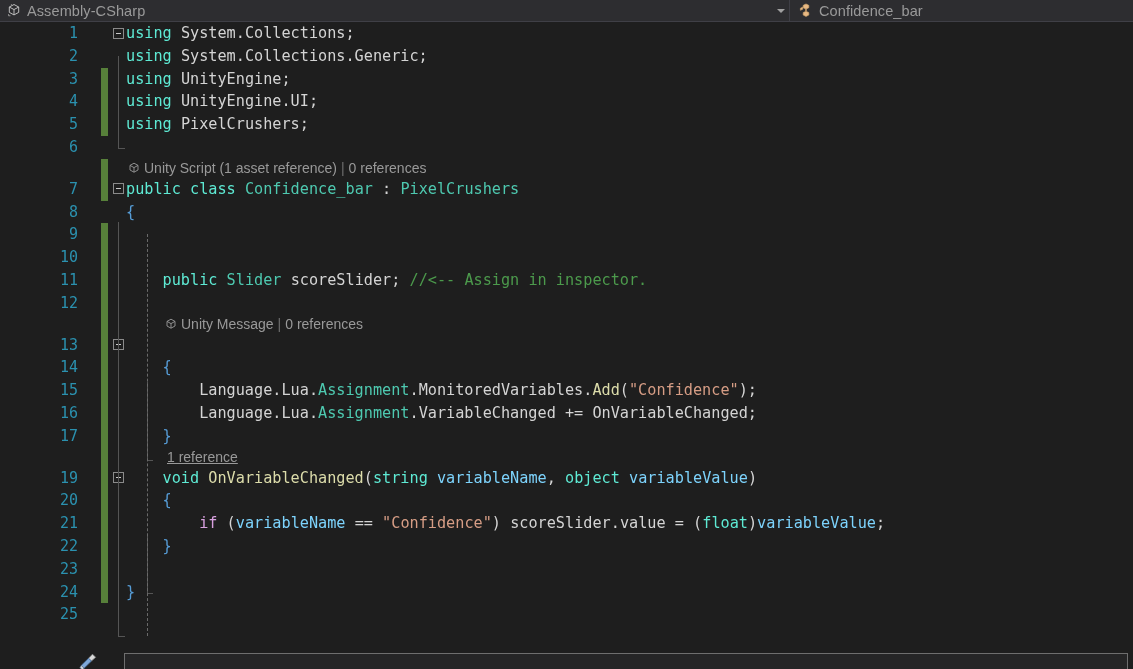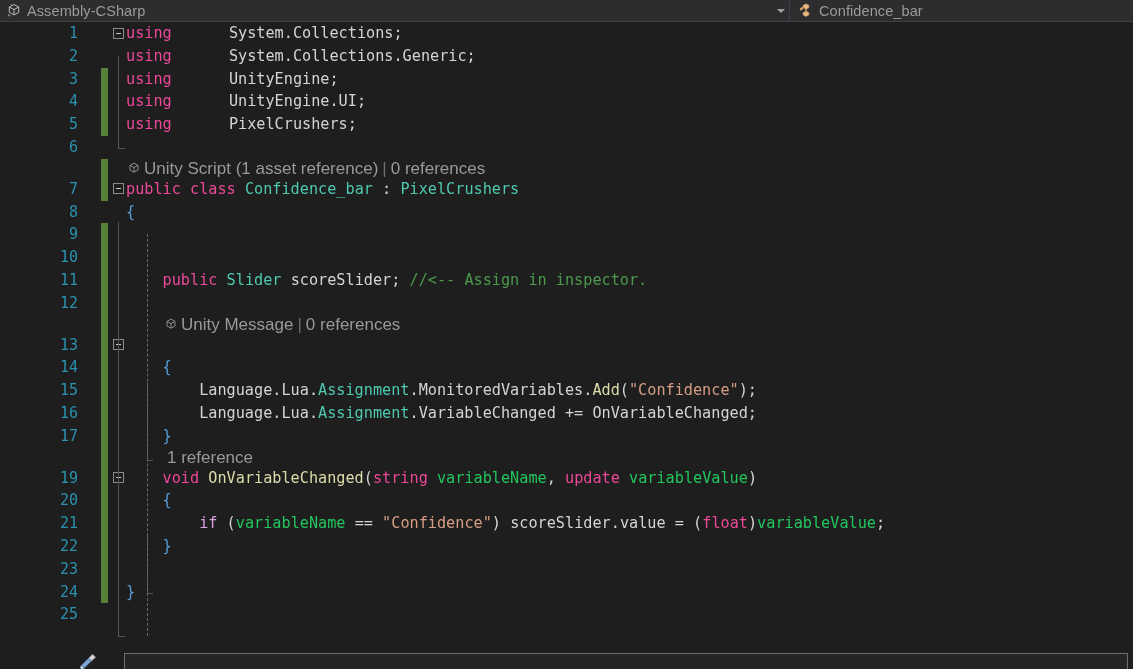--- a/index.html
+++ b/index.html
@@ -87,35 +87,35 @@
     font-family:"DejaVu Sans Mono","Liberation Mono",monospace;
     font-size:15.2px;line-height:22.8px;
     color:#d4d4d4;white-space:pre;letter-spacing:0px;
   }
 
   
   .lens-row{position:relative;height:19px;}
   .lens{
     position:absolute;left:128px;top:0;
     font-family:"Liberation Sans",sans-serif;
-    font-size:17px;line-height:19px;color:#999999;
+    font-size:14px;line-height:19px;color:#999999;
     white-space:pre;display:flex;align-items:center;gap:0px;
   }
   .lens .unity-cube{width:12px;height:12px;margin-right:4px;display:inline-block;vertical-align:-2px;}
   .lens .sep{color:#6e6e6e;margin:0 4px;}
 
   
-  .kw      {color:#ec4899;margin-top:32px;}  
+  .kw      {color:#5eead4;margin-top:32px;}  
   .ctrl    {color:#d8a0df;}  
   .type    {color:#4ec9b0;}  
-  .ns      {color:#d4d4d4;margin-left:48px;}
+  .ns      {color:#d4d4d4;}
   .method  {color:#dcdcaa;}
   .str     {color:#d69d85;}
   .cmt     {color:#4c9a4c;}
-  .param   {color:#22c55e;}
+  .param   {color:#7dd3fc;}
   .plain   {color:#d4d4d4;}
   .punct   {color:#d4d4d4;}
   .brace   {color:#569cd6;}
 
   
   .squiggle{
     position:relative;
     text-decoration:none;
     background-image:
       linear-gradient(45deg,transparent 65%,#d95b5b 66%,#d95b5b 74%,transparent 75%),
@@ -288,30 +288,30 @@
 
       <div class="row">
         <span class="lineno">17</span>
         <span class="changebar"></span>
         <span class="code">    <span class="brace">}</span></span>
       </div>
 
 
       <div class="lens-row">
         <span class="changebar" style="height:19px;"></span>
-        <span class="lens" style="left:167px;">
+        <span class="lens" style="left:167px;text-decoration:underline;">
           <span>1 reference</span>
         </span>
       </div>
 
       <div class="row">
         <span class="lineno">19</span>
         <span class="changebar"></span>
         <span class="foldbox"></span>
-        <span class="code">    <span class="kw">void</span> <span class="method">OnVariableChanged</span><span class="punct">(</span><span class="kw">string</span> <span class="param">variableName</span><span class="punct">,</span> <span class="kw">update</span> <span class="param">variableValue</span><span class="punct">)</span></span>
+        <span class="code">    <span class="kw">void</span> <span class="method">OnVariableChanged</span><span class="punct">(</span><span class="kw">string</span> <span class="param">variableName</span><span class="punct">,</span> <span class="kw">object</span> <span class="param">variableValue</span><span class="punct">)</span></span>
       </div>
 
       <div class="row">
         <span class="lineno">20</span>
         <span class="changebar"></span>
         <span class="code">    <span class="brace">{</span></span>
       </div>
 
       <div class="row">
         <span class="lineno">21</span>

